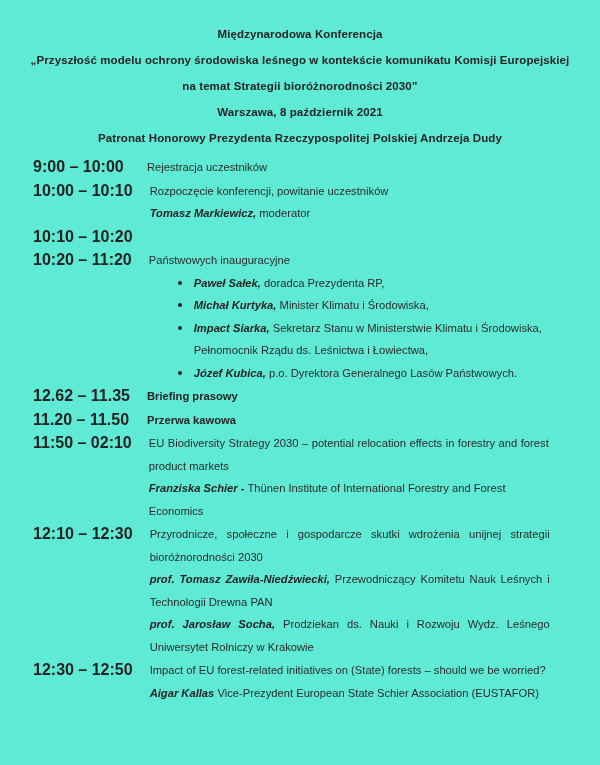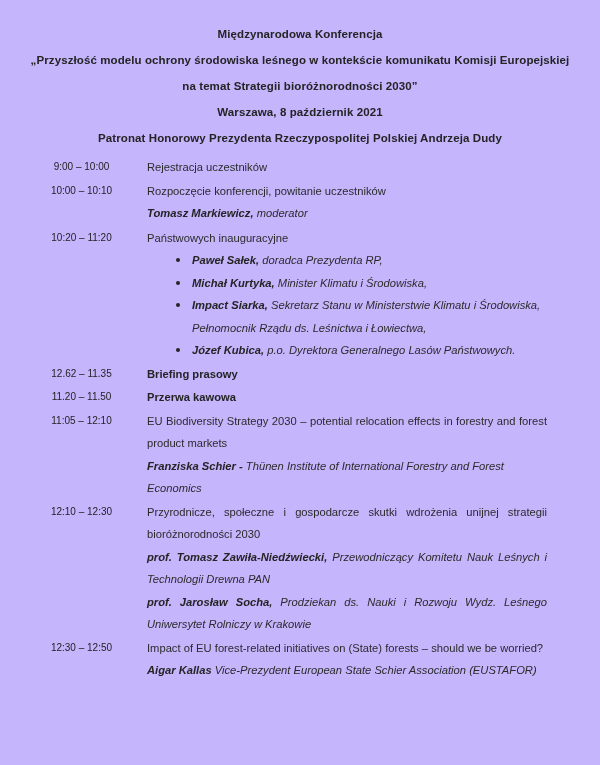--- a/index.html
+++ b/index.html
@@ -4,21 +4,21 @@
 <style>
   html, body {
     margin: 0;
     padding: 0;
     background: #ffffff;
   }
   .page {
     position: relative;
     width: 600px;
     height: 765px;
-    background: #c4b5fd;
+    background: #5eead4;
     overflow: hidden;
     font-family: "Liberation Sans", "DejaVu Sans", sans-serif;
     color: #262626;
     -webkit-font-smoothing: antialiased;
   }
   
   .header {
     padding-top: 21px;
   }
   .header p {
@@ -38,23 +38,23 @@
     margin-top: 5px;
     font-size: 11.2px;
   }
   .row {
     display: flex;
     margin-bottom: 1px;
   }
   .time {
     flex: 0 0 97px;
     margin-left: 33px;
-    text-align: center;
-    font-weight: 400;
-    font-size: 10px;
+    text-align: left;
+    font-weight: 700;
+    font-size: 16px;
     line-height: 22.5px;
     color: #232323;
     white-space: nowrap;
   }
   .content {
     margin-left: 17px;
     width: 400px;
   }
   .content p {
     margin: 0;
@@ -63,21 +63,20 @@
     color: #2b2b2b;
   }
   .content p.bold { font-weight: 700; color: #242424; }
   .content p.justify { text-align: justify; }
   .speaker .name, .bullets .name {
     font-weight: 700;
     font-style: italic;
     color: #242424;
   }
   .speaker .aff, .bullets .aff {
-    font-style: italic;
   }
   ul.bullets {
     margin: 0;
     padding: 0;
     list-style: none;
   }
   ul.bullets li {
     position: relative;
     padding-left: 45px;
     font-size: 11.2px;
@@ -116,20 +115,21 @@
         </div>
       </div>
       <div class="row">
         <div class="time">10:00 – 10:10</div>
         <div class="content">
           <p class="title">Rozpoczęcie konferencji, powitanie uczestników</p>
           <p class="speaker"><span class="name">Tomasz Markiewicz,</span><span class="aff"> moderator</span></p>
         </div>
       </div>
       <div class="row">
+        <div class="time">10:10 – 10:20</div>
       </div>
       <div class="row">
         <div class="time">10:20 – 11:20</div>
         <div class="content">
           <p class="title">Państwowych inauguracyjne</p>
           <ul class="bullets">
             <li><span class="name">Paweł Sałek,</span><span class="aff"> doradca Prezydenta RP,</span></li>
             <li><span class="name">Michał Kurtyka,</span><span class="aff"> Minister Klimatu i Środowiska,</span></li>
             <li><span class="name">Impact Siarka,</span><span class="aff"> Sekretarz Stanu w Ministerstwie Klimatu i Środowiska, Pełnomocnik Rządu ds. Leśnictwa i Łowiectwa,</span></li>
             <li><span class="name">Józef Kubica,</span><span class="aff"> p.o. Dyrektora Generalnego Lasów Państwowych.</span></li>
@@ -142,21 +142,21 @@
           <p class="title bold">Briefing prasowy</p>
         </div>
       </div>
       <div class="row">
         <div class="time">11.20 – 11.50</div>
         <div class="content">
           <p class="title bold">Przerwa kawowa</p>
         </div>
       </div>
       <div class="row">
-        <div class="time">11:05 – 12:10</div>
+        <div class="time">11:50 – 02:10</div>
         <div class="content">
           <p class="title justify">EU Biodiversity Strategy 2030 – potential relocation effects in forestry and forest product markets</p>
           <p class="speaker"><span class="name">Franziska Schier -</span><span class="aff"> Thünen Institute of International Forestry and Forest Economics</span></p>
         </div>
       </div>
       <div class="row">
         <div class="time">12:10 – 12:30</div>
         <div class="content">
           <p class="title justify">Przyrodnicze, społeczne i gospodarcze skutki wdrożenia unijnej strategii bioróżnorodności 2030</p>
           <p class="speaker justify"><span class="name">prof. Tomasz Zawiła-Niedźwiecki,</span><span class="aff"> Przewodniczący Komitetu Nauk Leśnych i Technologii Drewna PAN</span></p>

